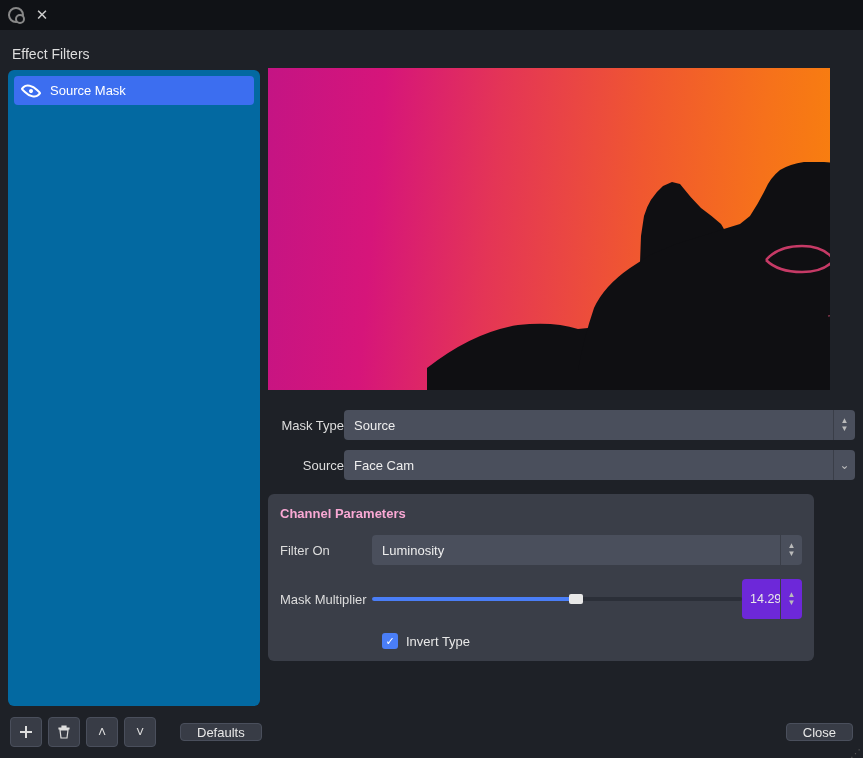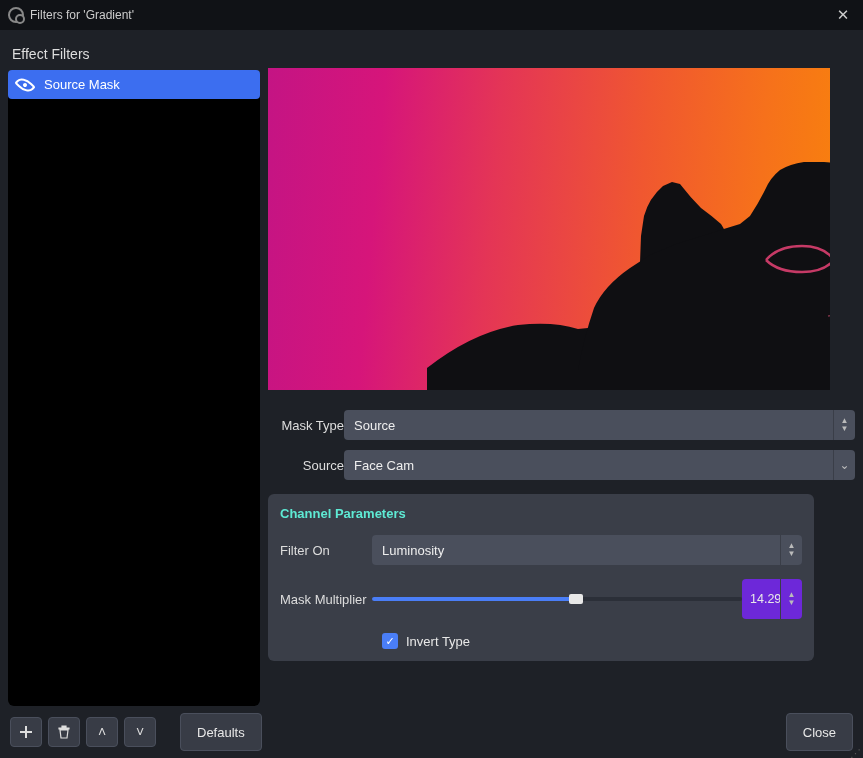--- a/index.html
+++ b/index.html
@@ -63,22 +63,23 @@
   display: flex;
   flex-direction: column;
 }
 .left-header {
   font-size: 14px;
   color: #ddd;
   padding: 8px 4px;
 }
 .filter-list {
   flex: 1;
-  background: #000000;
+  background: #0369a1;
   border-radius: 6px;
+  padding: 6px;
 }
 .filter-item {
   display: flex;
   align-items: center;
   gap: 10px;
   padding: 7px 8px;
   border-radius: 4px;
   cursor: pointer;
 }
 .filter-item.selected { background: #3c6ef0; color: #fff; }
@@ -164,21 +165,21 @@
   background: #3a3e48;
   border-radius: 6px;
   padding: 12px;
   margin-top: 4px;
   display: flex;
   flex-direction: column;
   gap: 14px;
   position: relative;
   width: 546px;
 }
-.group-header { font-weight: 600; color: #5eead4; }
+.group-header { font-weight: 600; color: #f9a8d4; }
 .group .row-label { width: 92px; text-align: left; }
 
 .slider-wrap {
   flex: 1;
   position: relative;
   height: 20px;
   display: flex;
   align-items: center;
 }
 .slider-track {
@@ -246,21 +247,21 @@
   border-radius: 4px;
   display: flex;
   align-items: center;
   justify-content: center;
   color: #ddd;
   cursor: pointer;
   font-size: 14px;
 }
 .text-btn {
   padding: 0 16px;
-  height: 38px;
+  height: 18px;
   background: #383c46;
   border: 1px solid #4a4f5c;
   border-radius: 4px;
   display: flex;
   align-items: center;
   color: #e8e8e8;
   cursor: pointer;
   text-align: center;
 }
 .spacer { flex: 1; }
@@ -271,21 +272,20 @@
   color: #555;
   font-size: 11px;
   line-height: 0.5;
 }
 </style>
 </head>
 <body>
 
 <div class="titlebar">
   <div class="titlebar-icon"></div>
-  <div class="titlebar-title">Filters for 'Gradient'</div>
   <div class="titlebar-close">✕</div>
 </div>
 
 <div class="main-area">
   <div class="left-panel">
     <div class="left-header">Effect Filters</div>
     <div class="filter-list">
       <div class="filter-item selected">
         <div class="eye-icon"></div>
         <span>Source Mask</span>

